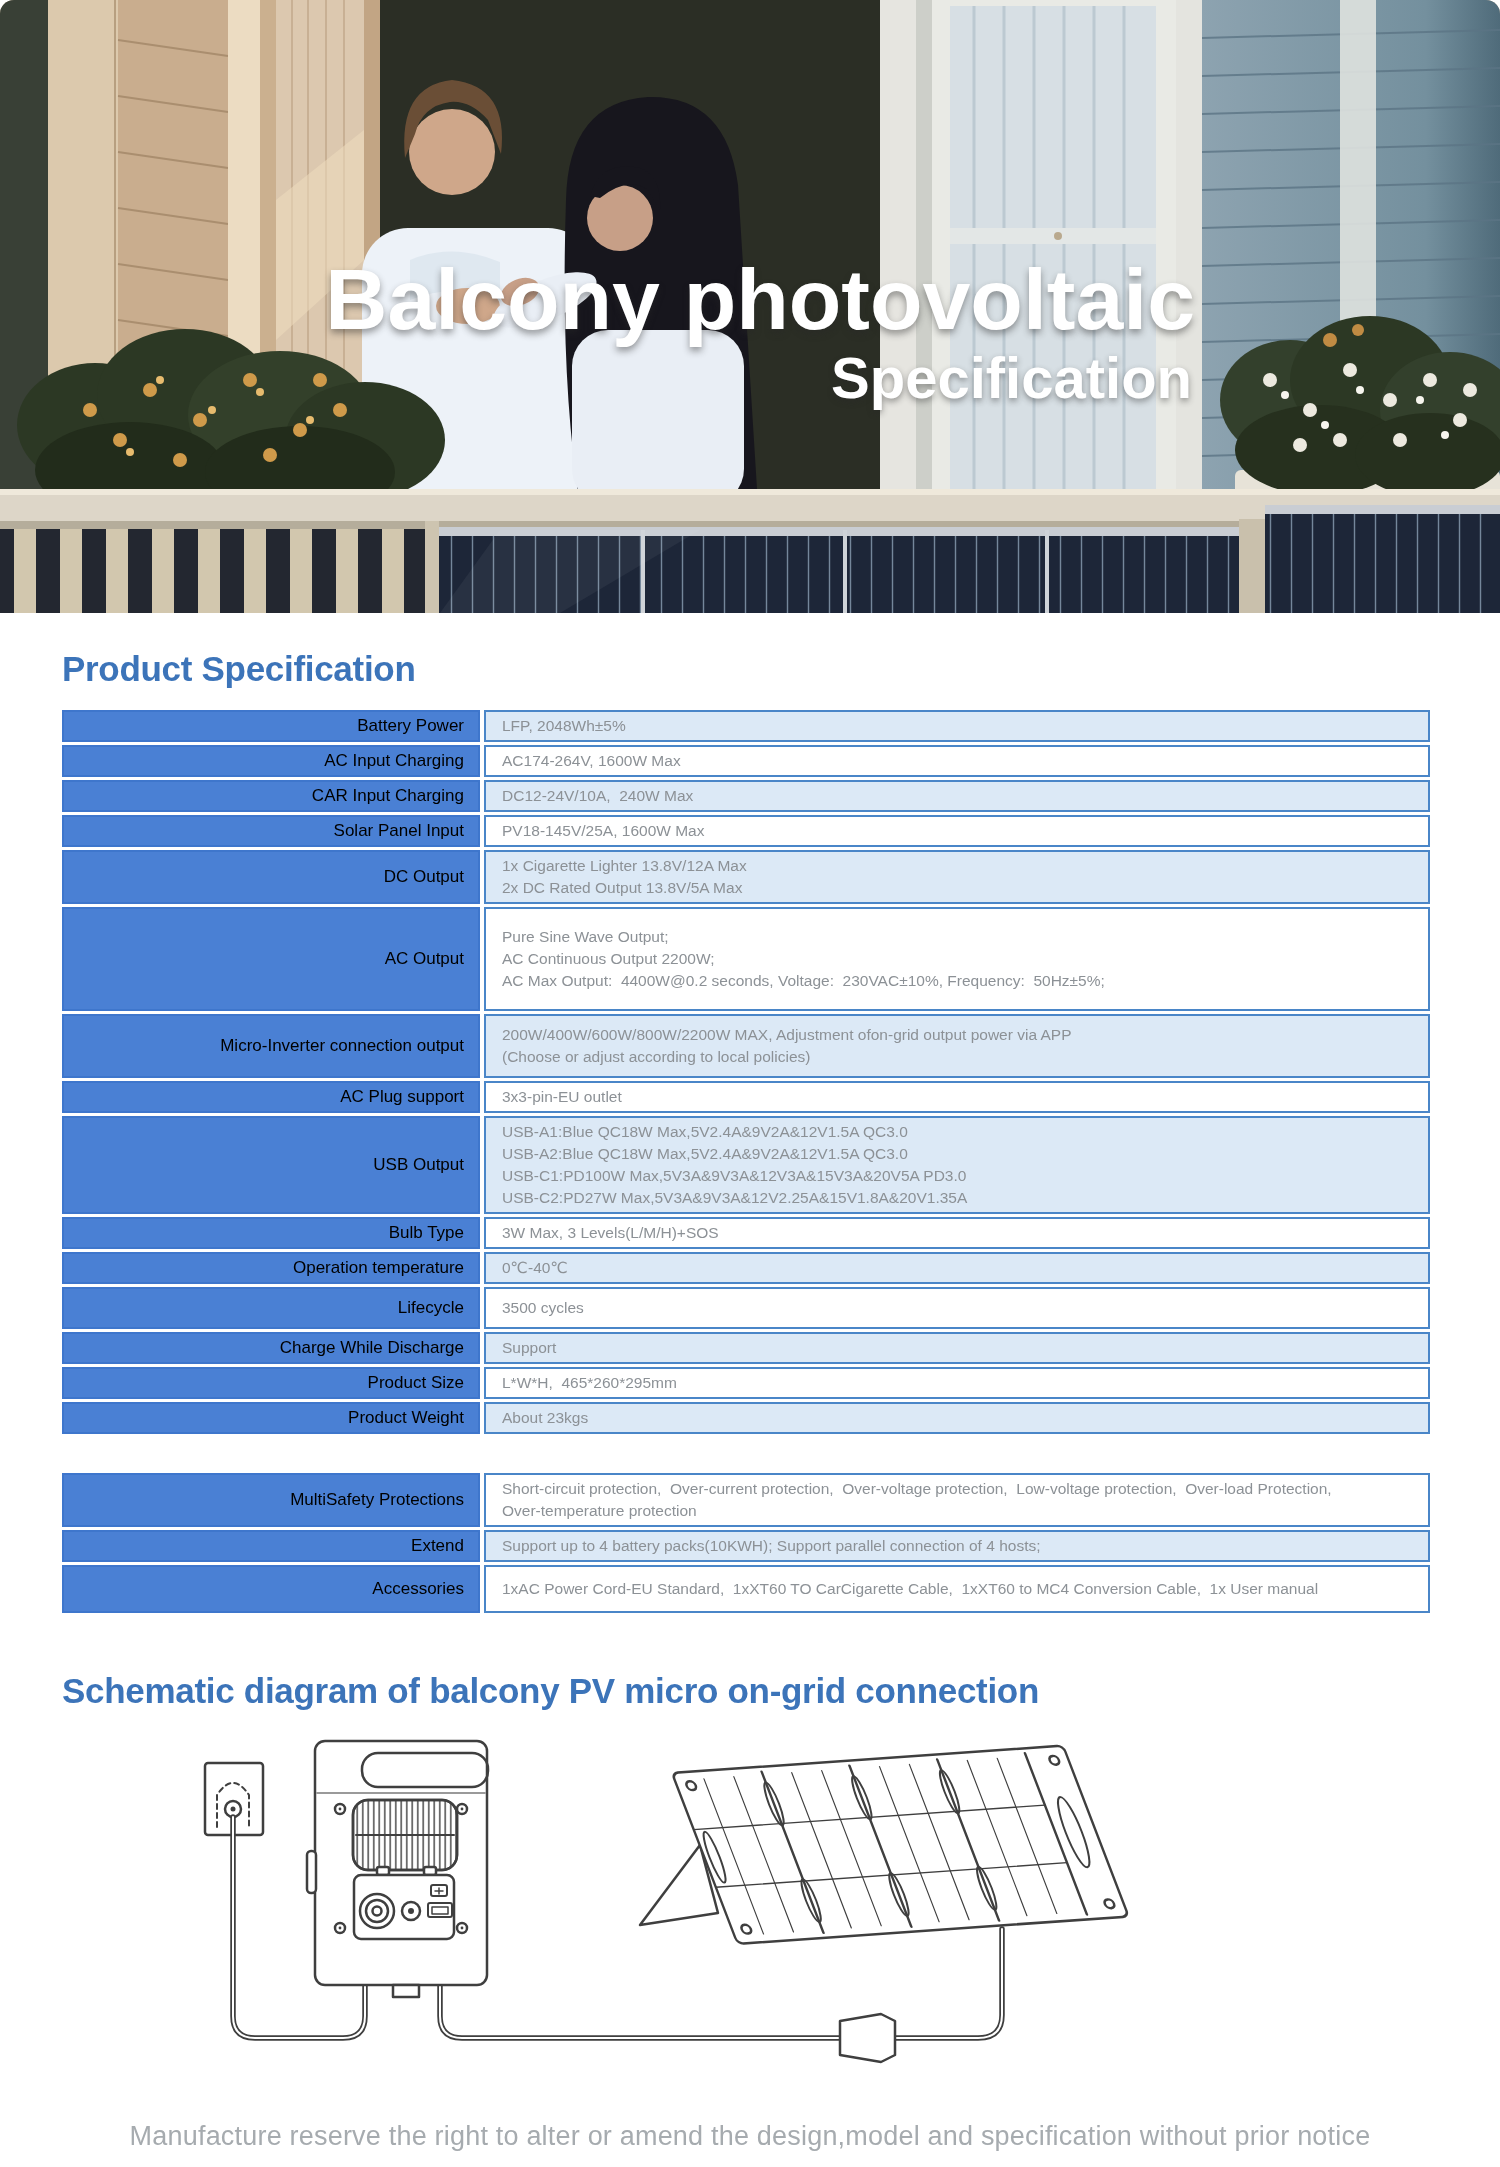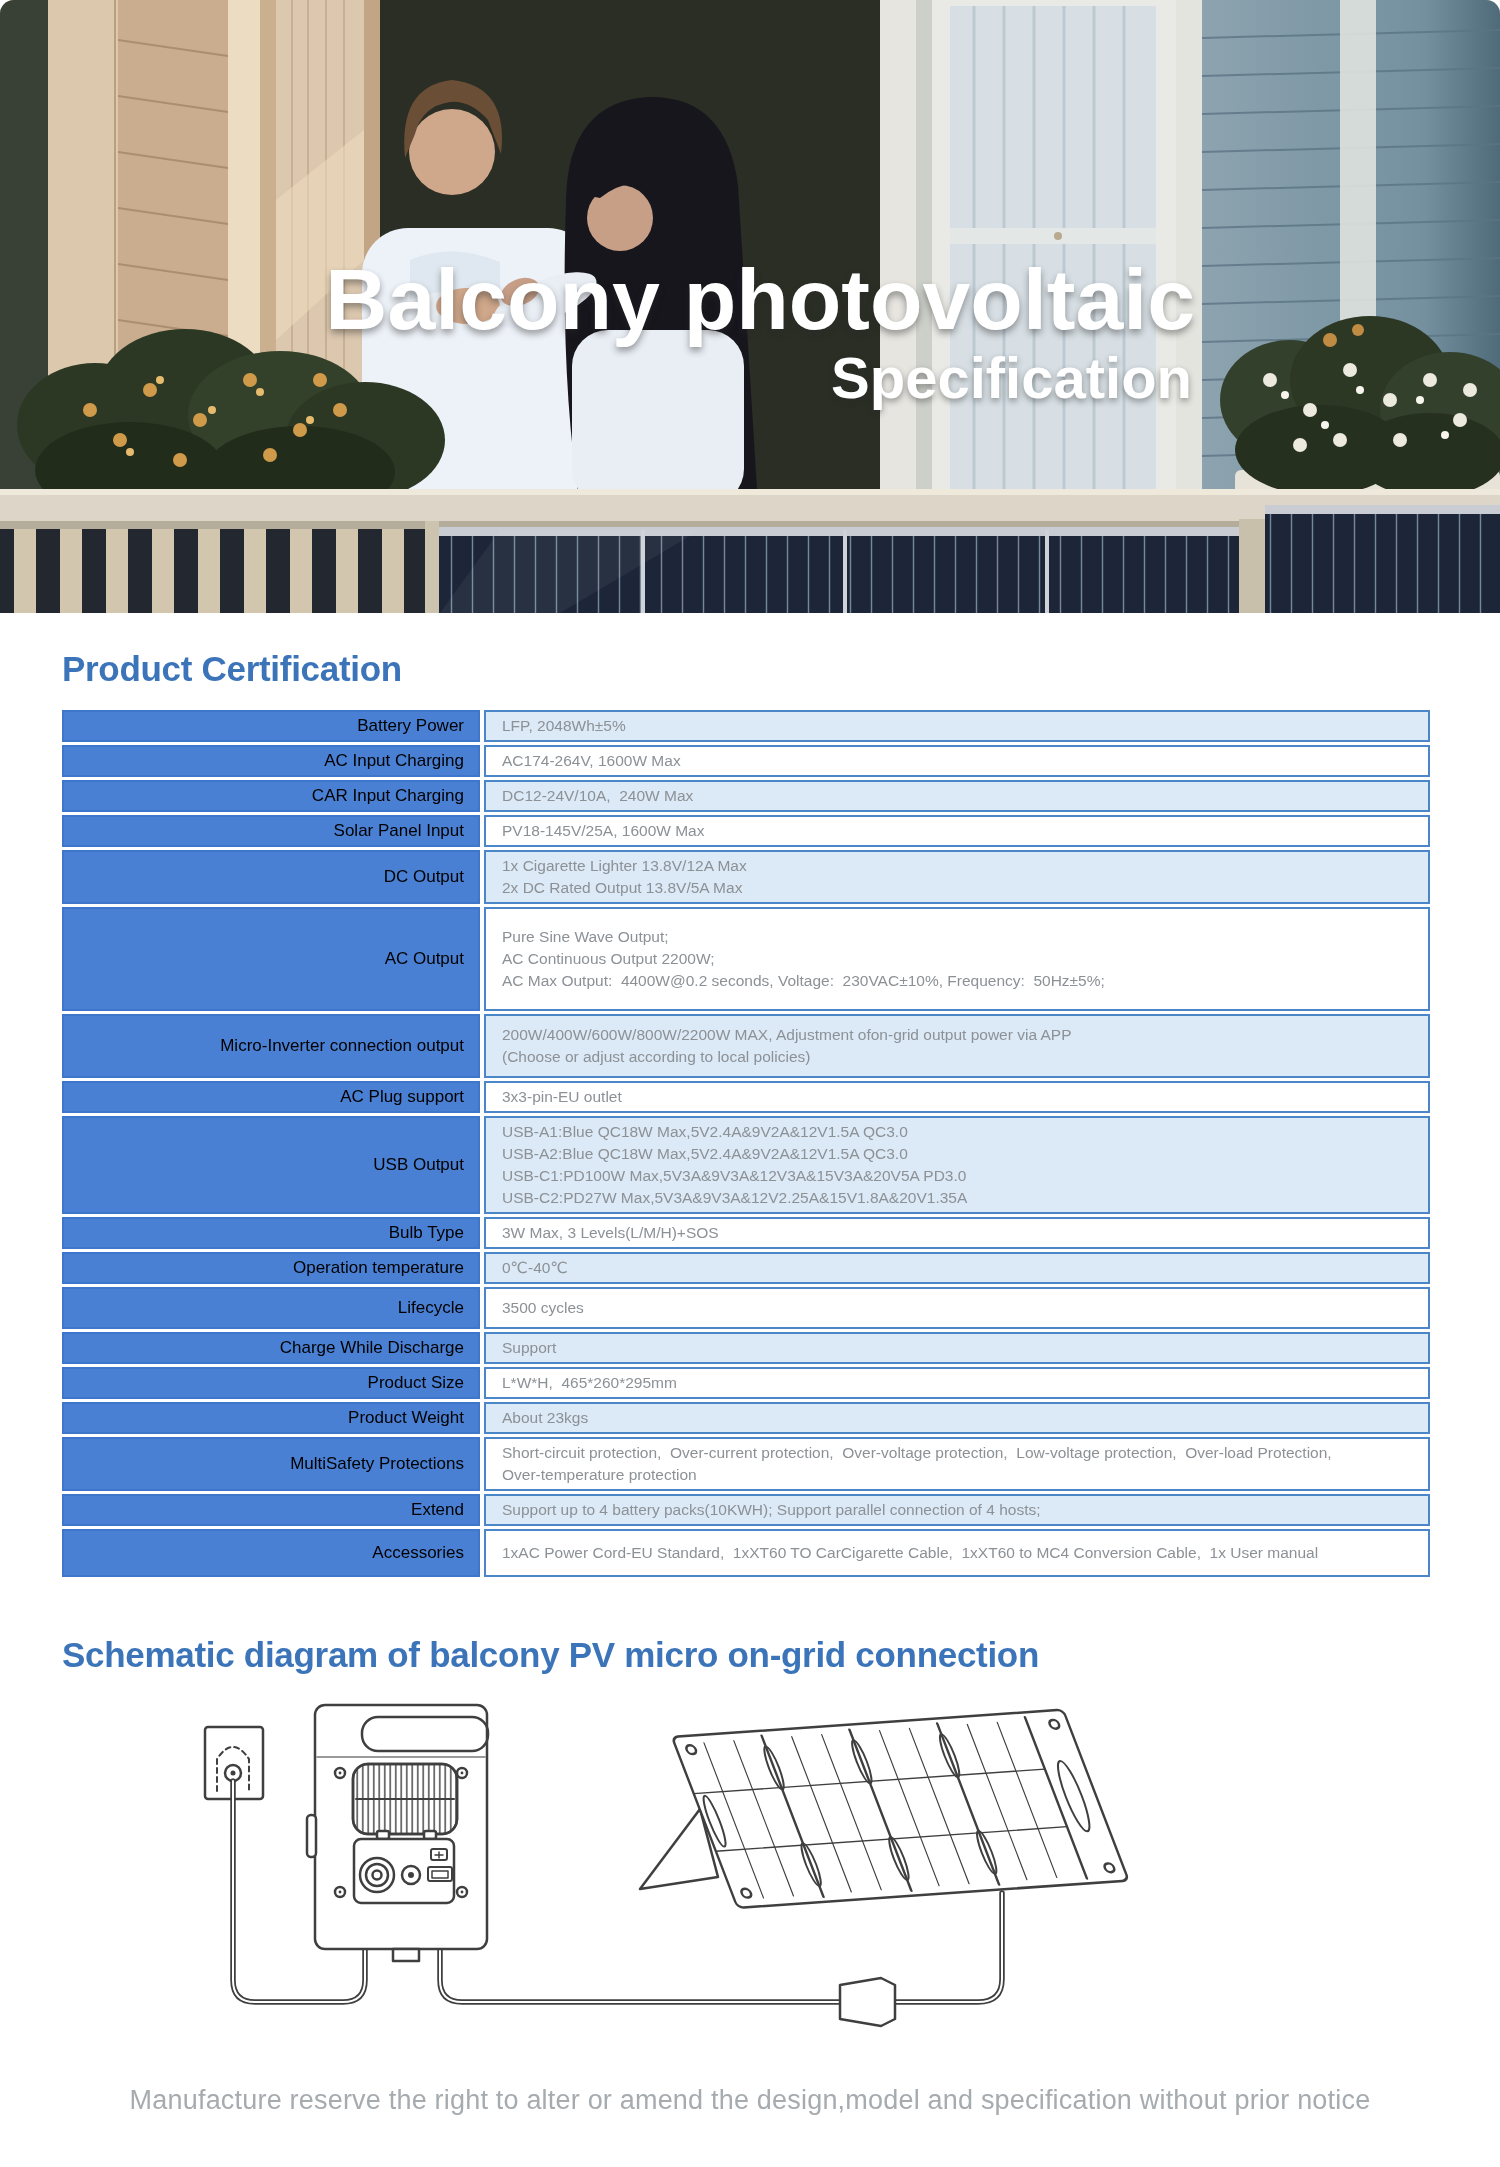--- a/index.html
+++ b/index.html
@@ -45,21 +45,21 @@
     color:#8c9196; font-size:15.5px; line-height:1.42;
     display:flex; align-items:center; padding:3px 16px;
     white-space:pre-wrap;
   }
   .spec-row:nth-child(odd) .spec-value { background:#dce9f6; }
   .spec-row:nth-child(5)  { min-height:48px; }
   .spec-row:nth-child(6)  { min-height:104px; }
   .spec-row:nth-child(7)  { min-height:64px; }
   .spec-row:nth-child(9)  { min-height:90px; }
   .spec-row:nth-child(12) { min-height:42px; }
-  .spec-row:nth-child(16) { min-height:50px; }
+  .spec-row:nth-child(16) { min-height:50px;margin-top:36px; }
   .spec-row:nth-child(18) { min-height:48px; }
   .spec-row:nth-child(19) { min-height:50px;flex-direction:column; }
 
   
   .diagram-wrap { margin:22px 0 0 140px; width:1200px; height:350px; }
 
   
   .footer-note {
     margin-top:38px; text-align:center;
     font-size:27px; color:#a6abaf; letter-spacing:0.2px;
@@ -259,21 +259,21 @@
         <rect x="1265" y="505" width="235" height="9" fill="#c9cdd3"></rect>
         <rect x="1265" y="514" width="235" height="99" fill="url(#heroCells)"></rect>
         <polygon points="500,530 700,530 560,613 440,613" fill="#ffffff" opacity="0.05"></polygon>
       </g>
     </svg>
 
     <div class="hero-title">Balcony photovoltaic</div>
     <div class="hero-subtitle">Specification</div>
   </div>
 
-  <h2 class="section-heading">Product Certification</h2>
+  <h2 class="section-heading">Product Specification</h2>
 
   <div class="spec-table">
     <div class="spec-row">
         <div class="spec-label">Battery Power</div>
         <div class="spec-value">LFP, 2048Wh±5%</div>
       </div>
     <div class="spec-row">
         <div class="spec-label">AC Input Charging</div>
         <div class="spec-value">AC174-264V, 1600W Max</div>
       </div>

